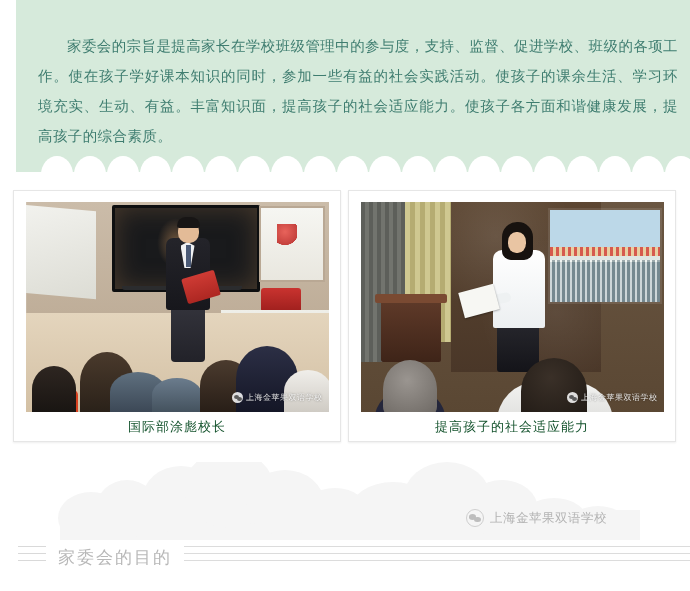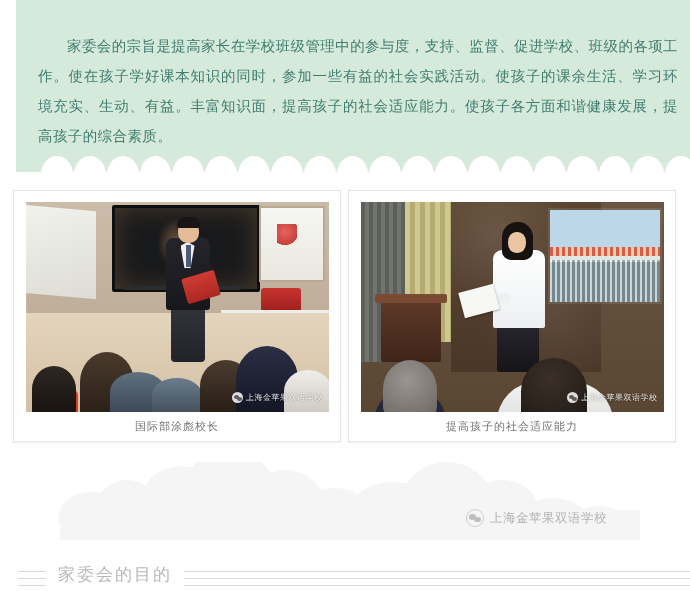--- a/index.html
+++ b/index.html
@@ -83,22 +83,22 @@
     width: 303px;
     height: 210px;
     overflow: hidden;
     background: #222;
   }
   .photo-caption {
     flex: 1 1 auto;
     display: flex;
     align-items: center;
     justify-content: center;
-    font-size: 11px;
-    color: #737373;
+    font-size: 13px;
+    color: #14532d;
     letter-spacing: 1px;
   }
   .photo-watermark {
     position: absolute;
     right: 6px;
     bottom: 9px;
     font-size: 8px;
     color: rgba(255,255,255,0.88);
     letter-spacing: 0.5px;
     display: flex;
@@ -344,21 +344,21 @@
   .wechat-mark::after  { width: 7px; height: 5.5px; left: 6.5px; top: 6.5px; }
 
   
   .section-heading {
     position: absolute;
     left: 0;
     top: 546px;
     width: 690px;
     height: 40px;
     display: flex;
-    align-items: flex-end;
+    align-items: flex-start;
   }
   .rule-left {
     width: 28px;
     height: 15px;
     margin-left: 18px;
     flex: none;
     background: repeating-linear-gradient(
         180deg, #d9d9d9 0 1px, transparent 1px 7px);
   }
   .heading-text {

